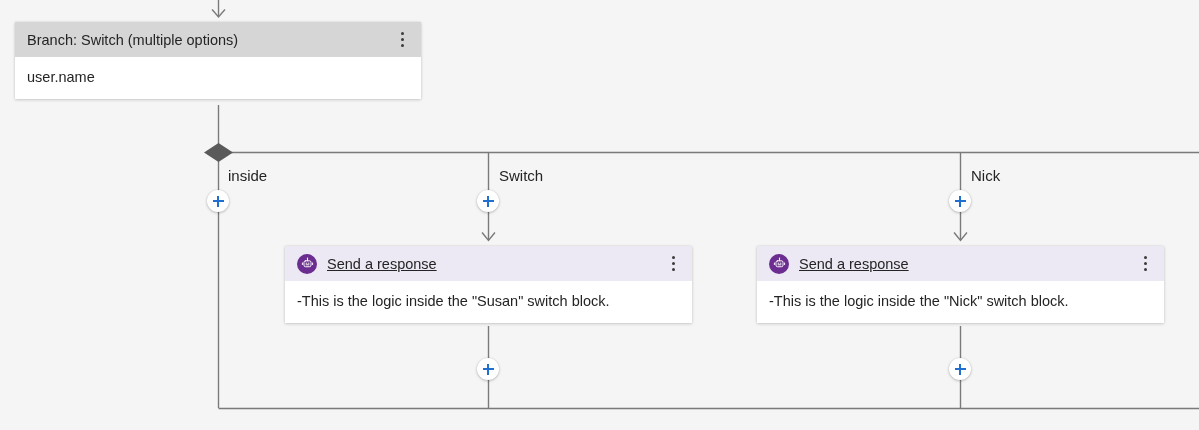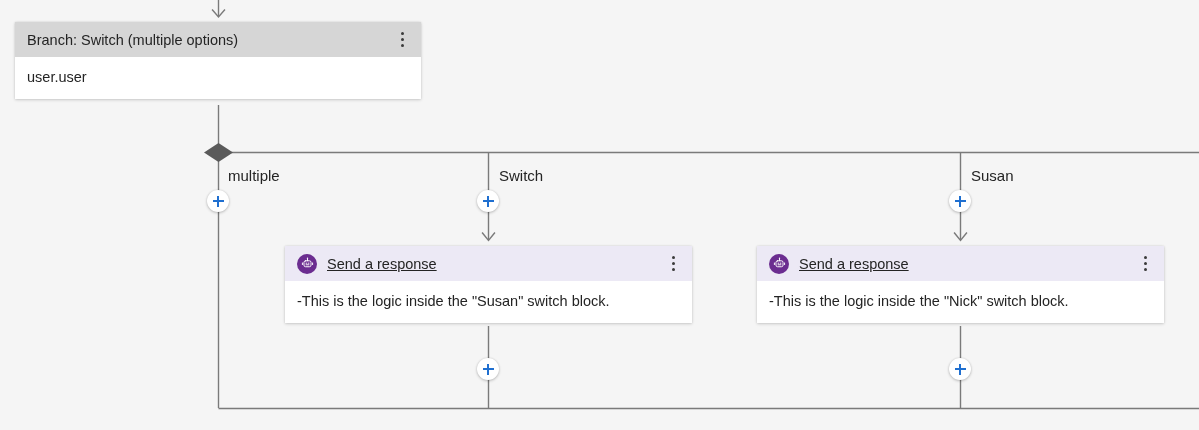--- a/index.html
+++ b/index.html
@@ -167,28 +167,28 @@
 
   <div class="card" style="left:15px; top:22px; width:406px;">
     <div class="card-header grey">
       <span class="card-title">Branch: Switch (multiple options)</span>
       <span class="kebab">
         <i></i>
           <i></i>
           <i></i>
       </span>
     </div>
-    <div class="card-body">user.user</div>
+    <div class="card-body">user.name</div>
   </div>
 
-  <div class="branch-label" style="left:228px; top:167px;">multiple</div>
+  <div class="branch-label" style="left:228px; top:167px;">inside</div>
 
   <div class="branch-label" style="left:499px; top:167px;">Switch</div>
 
-  <div class="branch-label" style="left:971px; top:167px;">Susan</div>
+  <div class="branch-label" style="left:971px; top:167px;">Nick</div>
 
   <div class="plus-btn" style="left:218px; top:201px;"></div>
   <div class="plus-btn" style="left:488px; top:201px;"></div>
   <div class="plus-btn" style="left:960px; top:201px;"></div>
   <div class="plus-btn" style="left:488px; top:369px;"></div>
   <div class="plus-btn" style="left:960px; top:369px;"></div>
 
   <div class="card" style="left:285px; top:246px; width:407px;">
     <div class="card-header lav">
       <span class="bot-icon">

